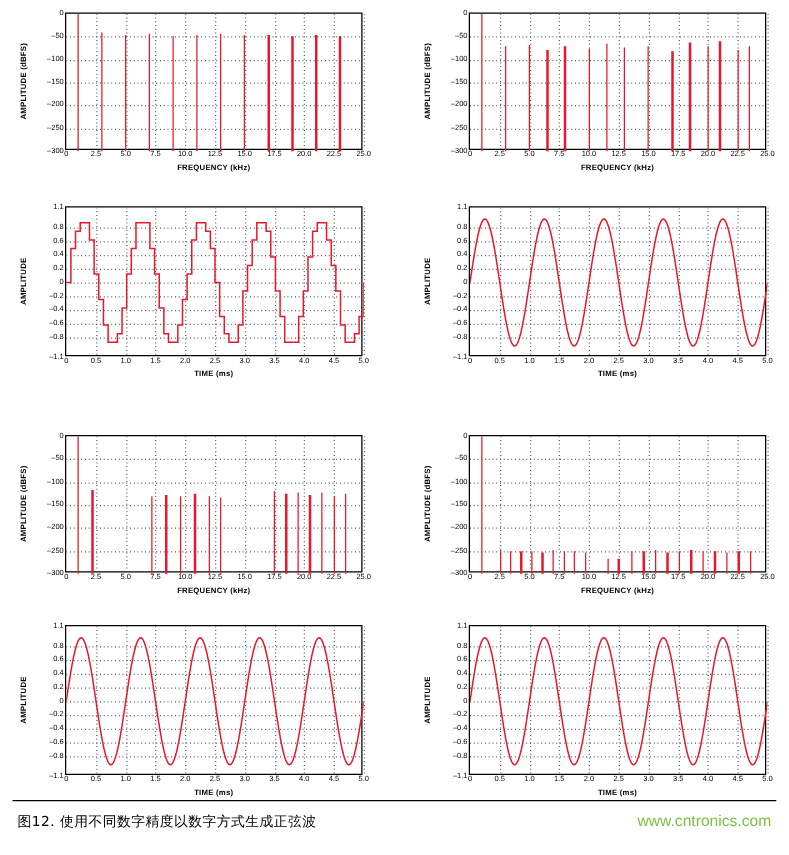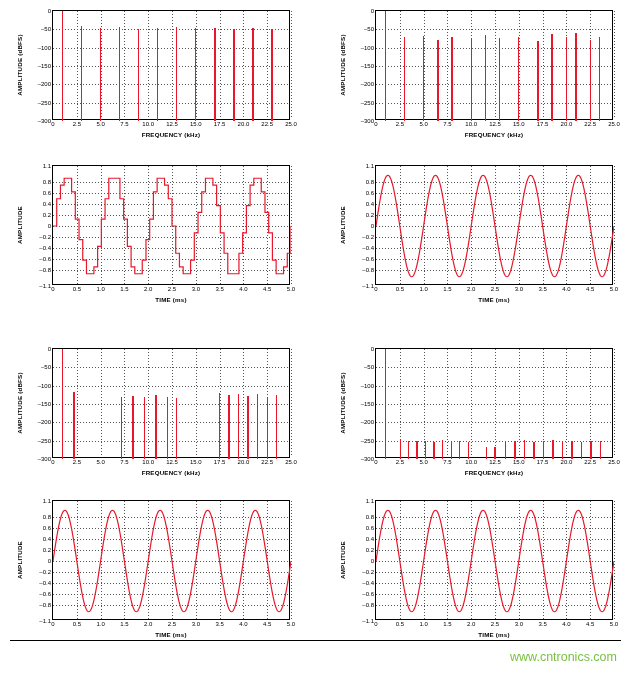--- a/index.html
+++ b/index.html
@@ -493,14 +493,15 @@
           <div class="tick-y" style="top: 120px;">–1.1</div>
           <svg width="238" height="120" style="position: absolute; left: 0px; top: 0px;">
             <path d="M0.00,60.00 L0.59,56.02 L1.19,52.06 L1.78,48.16 L2.38,44.32 L2.98,40.59 L3.57,36.97 L4.16,33.50 L4.76,30.18 L5.35,27.06 L5.95,24.13 L6.55,21.43 L7.14,18.96 L7.74,16.75 L8.33,14.80 L8.92,13.13 L9.52,11.76 L10.11,10.67 L10.71,9.90 L11.30,9.43 L11.90,9.27 L12.50,9.43 L13.09,9.90 L13.68,10.67 L14.28,11.76 L14.88,13.13 L15.47,14.80 L16.07,16.75 L16.66,18.96 L17.25,21.43 L17.85,24.13 L18.45,27.06 L19.04,30.18 L19.63,33.50 L20.23,36.97 L20.82,40.59 L21.42,44.32 L22.02,48.16 L22.61,52.06 L23.21,56.02 L23.80,60.00 L24.39,63.98 L24.99,67.94 L25.59,71.84 L26.18,75.68 L26.78,79.41 L27.37,83.03 L27.97,86.50 L28.56,89.82 L29.16,92.94 L29.75,95.87 L30.34,98.57 L30.94,101.04 L31.54,103.25 L32.13,105.20 L32.73,106.87 L33.32,108.24 L33.92,109.33 L34.51,110.10 L35.11,110.57 L35.70,110.73 L36.30,110.57 L36.89,110.10 L37.48,109.33 L38.08,108.24 L38.68,106.87 L39.27,105.20 L39.87,103.25 L40.46,101.04 L41.06,98.57 L41.65,95.87 L42.24,92.94 L42.84,89.82 L43.44,86.50 L44.03,83.03 L44.63,79.41 L45.22,75.68 L45.81,71.84 L46.41,67.94 L47.01,63.98 L47.60,60.00 L48.19,56.02 L48.79,52.06 L49.39,48.16 L49.98,44.32 L50.57,40.59 L51.17,36.97 L51.76,33.50 L52.36,30.18 L52.95,27.06 L53.55,24.13 L54.14,21.43 L54.74,18.96 L55.34,16.75 L55.93,14.80 L56.52,13.13 L57.12,11.76 L57.71,10.67 L58.31,9.90 L58.91,9.43 L59.50,9.27 L60.09,9.43 L60.69,9.90 L61.29,10.67 L61.88,11.76 L62.48,13.13 L63.07,14.80 L63.66,16.75 L64.26,18.96 L64.86,21.43 L65.45,24.13 L66.04,27.06 L66.64,30.18 L67.24,33.50 L67.83,36.97 L68.42,40.59 L69.02,44.32 L69.61,48.16 L70.21,52.06 L70.80,56.02 L71.40,60.00 L72.00,63.98 L72.59,67.94 L73.19,71.84 L73.78,75.68 L74.38,79.41 L74.97,83.03 L75.56,86.50 L76.16,89.82 L76.75,92.94 L77.35,95.87 L77.95,98.57 L78.54,101.04 L79.14,103.25 L79.73,105.20 L80.33,106.87 L80.92,108.24 L81.51,109.33 L82.11,110.10 L82.71,110.57 L83.30,110.73 L83.89,110.57 L84.49,110.10 L85.09,109.33 L85.68,108.24 L86.27,106.87 L86.87,105.20 L87.47,103.25 L88.06,101.04 L88.66,98.57 L89.25,95.87 L89.84,92.94 L90.44,89.82 L91.03,86.50 L91.63,83.03 L92.23,79.41 L92.82,75.68 L93.41,71.84 L94.01,67.94 L94.61,63.98 L95.20,60.00 L95.80,56.02 L96.39,52.06 L96.99,48.16 L97.58,44.32 L98.17,40.59 L98.77,36.97 L99.36,33.50 L99.96,30.18 L100.55,27.06 L101.15,24.13 L101.75,21.43 L102.34,18.96 L102.94,16.75 L103.53,14.80 L104.13,13.13 L104.72,11.76 L105.31,10.67 L105.91,9.90 L106.50,9.43 L107.10,9.27 L107.70,9.43 L108.29,9.90 L108.89,10.67 L109.48,11.76 L110.08,13.13 L110.67,14.80 L111.26,16.75 L111.86,18.96 L112.45,21.43 L113.05,24.13 L113.65,27.06 L114.24,30.18 L114.84,33.50 L115.43,36.97 L116.02,40.59 L116.62,44.32 L117.22,48.16 L117.81,52.06 L118.40,56.02 L119.00,60.00 L119.60,63.98 L120.19,67.94 L120.79,71.84 L121.38,75.68 L121.97,79.41 L122.57,83.03 L123.16,86.50 L123.76,89.82 L124.35,92.94 L124.95,95.87 L125.55,98.57 L126.14,101.04 L126.73,103.25 L127.33,105.20 L127.92,106.87 L128.52,108.24 L129.12,109.33 L129.71,110.10 L130.31,110.57 L130.90,110.73 L131.50,110.57 L132.09,110.10 L132.69,109.33 L133.28,108.24 L133.88,106.87 L134.47,105.20 L135.06,103.25 L135.66,101.04 L136.25,98.57 L136.85,95.87 L137.44,92.94 L138.04,89.82 L138.63,86.50 L139.23,83.03 L139.83,79.41 L140.42,75.68 L141.02,71.84 L141.61,67.94 L142.20,63.98 L142.80,60.00 L143.40,56.02 L143.99,52.06 L144.59,48.16 L145.18,44.32 L145.78,40.59 L146.37,36.97 L146.96,33.50 L147.56,30.18 L148.15,27.06 L148.75,24.13 L149.35,21.43 L149.94,18.96 L150.54,16.75 L151.13,14.80 L151.72,13.13 L152.32,11.76 L152.91,10.67 L153.51,9.90 L154.10,9.43 L154.70,9.27 L155.30,9.43 L155.89,9.90 L156.48,10.67 L157.08,11.76 L157.67,13.13 L158.27,14.80 L158.87,16.75 L159.46,18.96 L160.06,21.43 L160.65,24.13 L161.25,27.06 L161.84,30.18 L162.44,33.50 L163.03,36.97 L163.63,40.59 L164.22,44.32 L164.81,48.16 L165.41,52.06 L166.00,56.02 L166.60,60.00 L167.19,63.98 L167.79,67.94 L168.38,71.84 L168.98,75.68 L169.58,79.41 L170.17,83.03 L170.77,86.50 L171.36,89.82 L171.95,92.94 L172.55,95.87 L173.15,98.57 L173.74,101.04 L174.34,103.25 L174.93,105.20 L175.53,106.87 L176.12,108.24 L176.71,109.33 L177.31,110.10 L177.90,110.57 L178.50,110.73 L179.10,110.57 L179.69,110.10 L180.29,109.33 L180.88,108.24 L181.47,106.87 L182.07,105.20 L182.66,103.25 L183.26,101.04 L183.85,98.57 L184.45,95.87 L185.05,92.94 L185.64,89.82 L186.23,86.50 L186.83,83.03 L187.42,79.41 L188.02,75.68 L188.62,71.84 L189.21,67.94 L189.81,63.98 L190.40,60.00 L191.00,56.02 L191.59,52.06 L192.18,48.16 L192.78,44.32 L193.38,40.59 L193.97,36.97 L194.57,33.50 L195.16,30.18 L195.75,27.06 L196.35,24.13 L196.94,21.43 L197.54,18.96 L198.13,16.75 L198.73,14.80 L199.33,13.13 L199.92,11.76 L200.52,10.67 L201.11,9.90 L201.70,9.43 L202.30,9.27 L202.90,9.43 L203.49,9.90 L204.08,10.67 L204.68,11.76 L205.28,13.13 L205.87,14.80 L206.47,16.75 L207.06,18.96 L207.65,21.43 L208.25,24.13 L208.85,27.06 L209.44,30.18 L210.03,33.50 L210.63,36.97 L211.22,40.59 L211.82,44.32 L212.42,48.16 L213.01,52.06 L213.60,56.02 L214.20,60.00 L214.80,63.98 L215.39,67.94 L215.98,71.84 L216.58,75.68 L217.17,79.41 L217.77,83.03 L218.37,86.50 L218.96,89.82 L219.56,92.94 L220.15,95.87 L220.75,98.57 L221.34,101.04 L221.93,103.25 L222.53,105.20 L223.13,106.87 L223.72,108.24 L224.32,109.33 L224.91,110.10 L225.50,110.57 L226.10,110.73 L226.69,110.57 L227.29,110.10 L227.88,109.33 L228.48,108.24 L229.08,106.87 L229.67,105.20 L230.27,103.25 L230.86,101.04 L231.45,98.57 L232.05,95.87 L232.65,92.94 L233.24,89.82 L233.83,86.50 L234.43,83.03 L235.03,79.41 L235.62,75.68 L236.22,71.84 L236.81,67.94 L237.40,63.98 L238.00,60.00" fill="none" stroke="#e8172a" stroke-width="1.2"></path>
           </svg>
         </div>
         <div class="xlabel" style="top: 131px;">TIME (ms)</div>
         <div class="ylabel" style="left: -36px; top: 60px; transform: rotate(-90deg) translate(-50%, 0px);">AMPLITUDE</div>
       </div>
     </div>
   <div class="hline"></div>
+  <div class="caption">图12. 使用不同数字精度以数字方式生成正弦波</div>
   <div class="watermark">www.cntronics.com</div>
 </div>
 
 </body></html>

